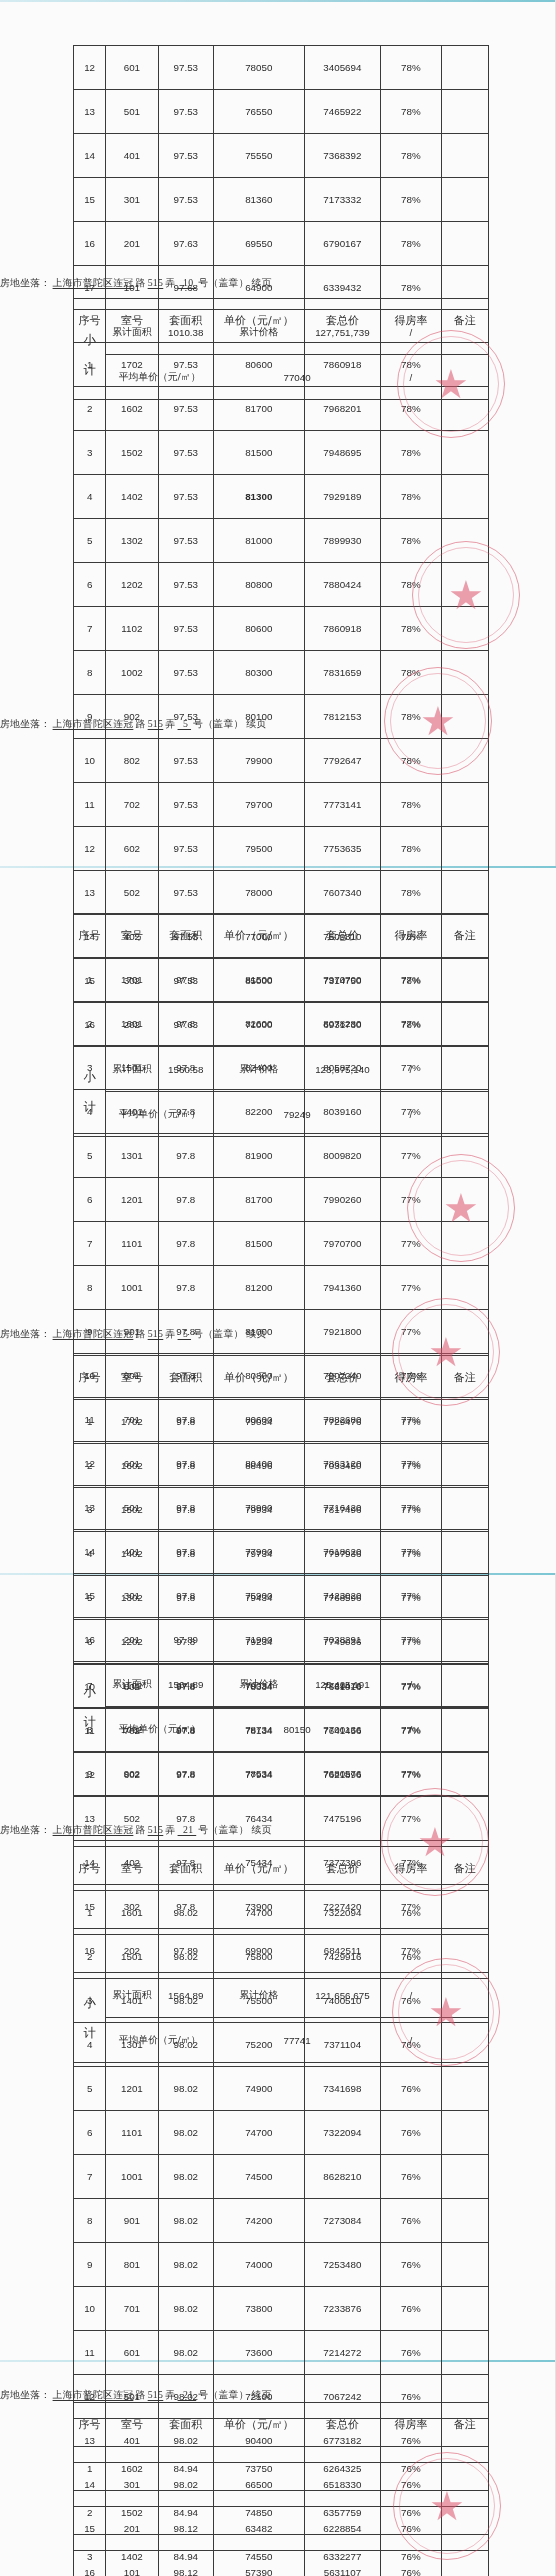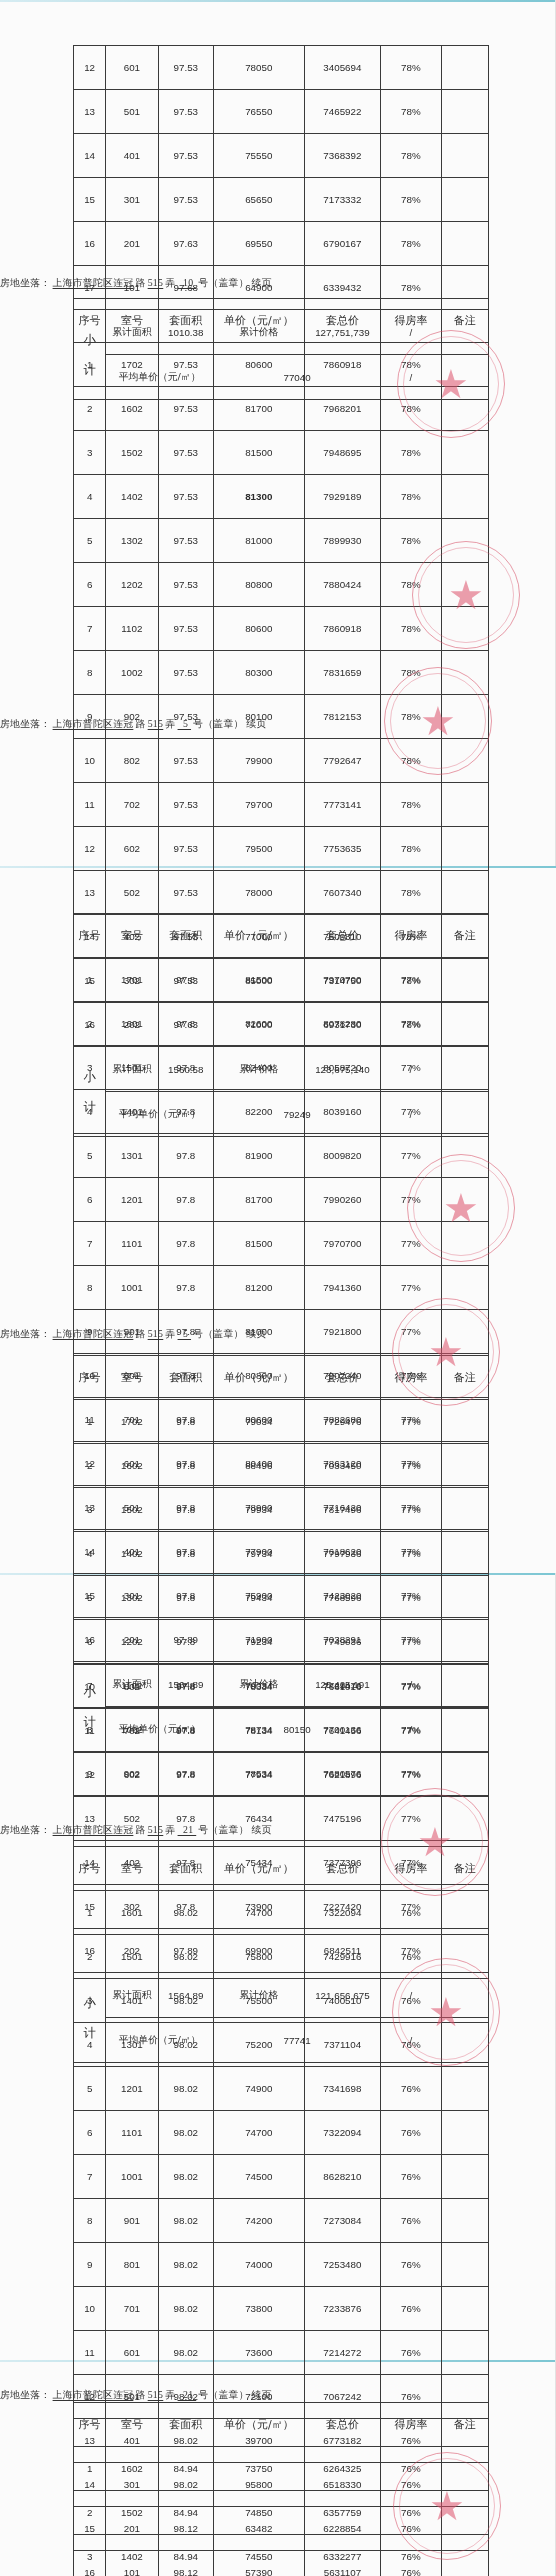--- a/index.html
+++ b/index.html
@@ -67,21 +67,21 @@
           <td style="height: 43px;">97.53</td>
           <td style="height: 43px;">75550</td>
           <td style="height: 43px;">7368392</td>
           <td style="height: 43px;">78%</td>
           <td style="height: 43px;"></td>
         </tr>
         <tr>
           <td style="height: 43px;">15</td>
           <td style="height: 43px;">301</td>
           <td style="height: 43px;">97.53</td>
-          <td style="height: 43px;">65650</td>
+          <td style="height: 43px;">81360</td>
           <td style="height: 43px;">7173332</td>
           <td style="height: 43px;">78%</td>
           <td style="height: 43px;"></td>
         </tr>
         <tr>
           <td style="height: 43px;">16</td>
           <td style="height: 43px;">201</td>
           <td style="height: 43px;">97.63</td>
           <td style="height: 43px;">69550</td>
           <td style="height: 43px;">6790167</td>
@@ -811,30 +811,30 @@
           <td style="height: 43px;">98.02</td>
           <td style="height: 43px;">72100</td>
           <td style="height: 43px;">7067242</td>
           <td style="height: 43px;">76%</td>
           <td style="height: 43px;"></td>
         </tr>
         <tr>
           <td style="height: 43px;">13</td>
           <td style="height: 43px;">401</td>
           <td style="height: 43px;">98.02</td>
-          <td style="height: 43px;">39700</td>
+          <td style="height: 43px;">90400</td>
           <td style="height: 43px; margin-top: 20px;">6773182</td>
           <td style="height: 43px;">76%</td>
           <td style="height: 43px;"></td>
         </tr>
         <tr>
           <td style="height: 43px;">14</td>
           <td style="height: 43px;">301</td>
           <td style="height: 43px;">98.02</td>
-          <td style="height: 43px;">95800</td>
+          <td style="height: 43px;">66500</td>
           <td style="height: 43px;">6518330</td>
           <td style="height: 43px;">76%</td>
           <td style="height: 43px;"></td>
         </tr>
         <tr>
           <td style="height: 43px;">15</td>
           <td style="height: 43px;">201</td>
           <td style="height: 43px;">98.12</td>
           <td style="height: 43px;">63482</td>
           <td style="height: 43px;">6228854</td>

